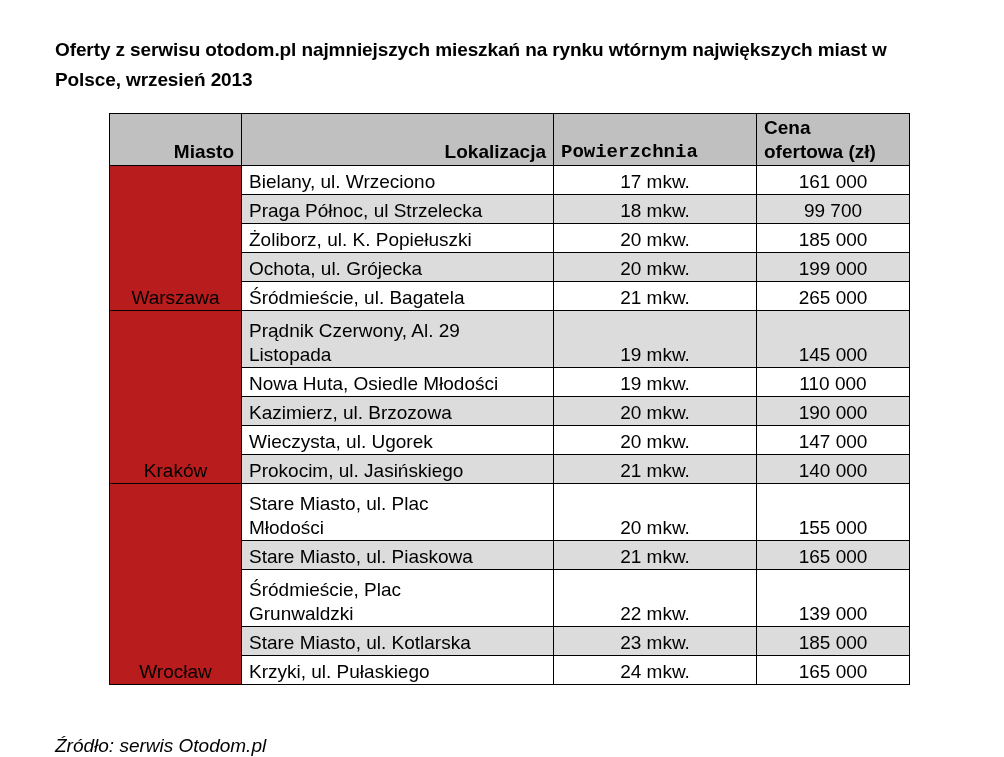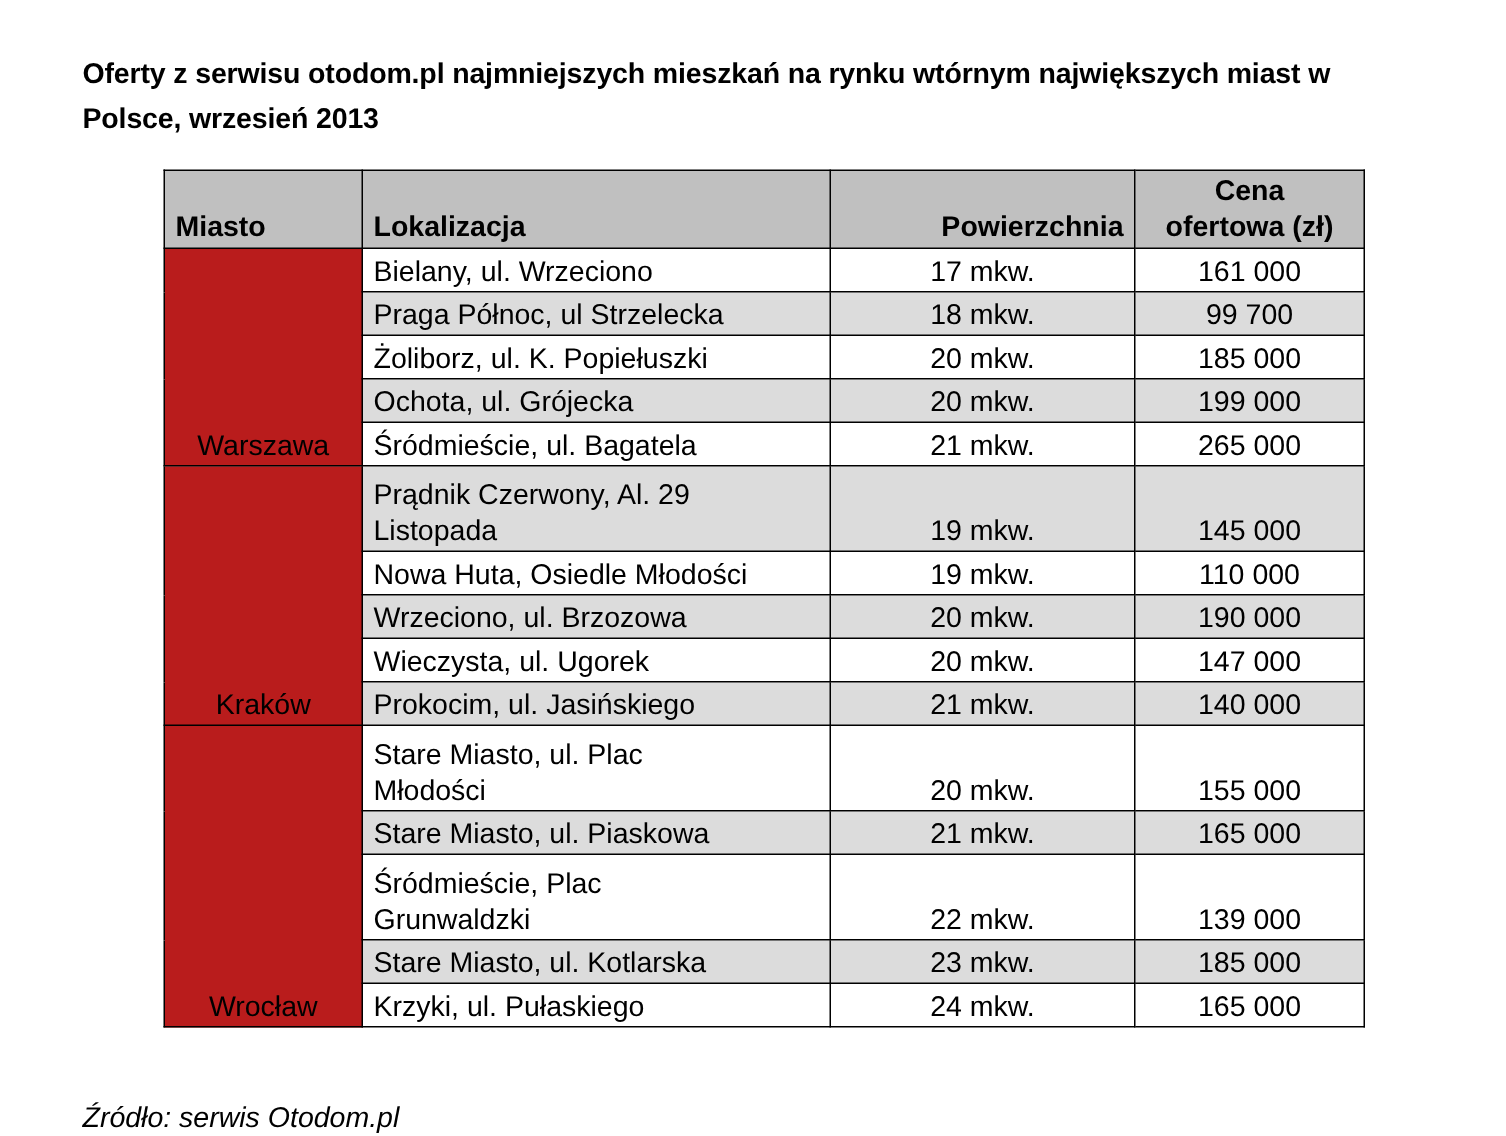--- a/index.html
+++ b/index.html
@@ -37,23 +37,23 @@
       padding: 0 7px;
       line-height: 24px;
       vertical-align: bottom;
     }
     table.offers th {
       background: #c0c0c0;
       font-weight: bold;
       height: 50px;
       padding-bottom: 1px;
     }
-    th.c-city, th.c-loc { text-align: left; margin-left: 16px; }
-    th.c-area { text-align: right; padding-right: 6px; }
-    th.c-price { text-align: center; }
+    th.c-city, th.c-loc { text-align: right; margin-left: 16px; }
+    th.c-area { text-align: left; padding-right: 6px; font-family: Liberation Mono, monospace; }
+    th.c-price { text-align: left; }
     col.w-city { width: 132px; }
     col.w-loc { width: 312px; }
     col.w-area { width: 203px; }
     col.w-price { width: 153px; }
     td.city {
       text-align: center;
       vertical-align: bottom;
       background: #b91c1c;
       padding-bottom: 1px;
     }
@@ -132,21 +132,21 @@
       </td>
       <td class="area">19 mkw.</td>
       <td class="price">145 000</td>
     </tr>
     <tr class="r1 white">
       <td class="loc">Nowa Huta, Osiedle Młodości</td>
       <td class="area">19 mkw.</td>
       <td class="price">110 000</td>
     </tr>
     <tr class="r1 gray">
-      <td class="loc">Wrzeciono, ul. Brzozowa</td>
+      <td class="loc">Kazimierz, ul. Brzozowa</td>
       <td class="area">20 mkw.</td>
       <td class="price">190 000</td>
     </tr>
     <tr class="r1 white">
       <td class="loc">Wieczysta, ul. Ugorek</td>
       <td class="area">20 mkw.</td>
       <td class="price">147 000</td>
     </tr>
     <tr class="r1 gray">
       <td class="loc">Prokocim, ul. Jasińskiego</td>

